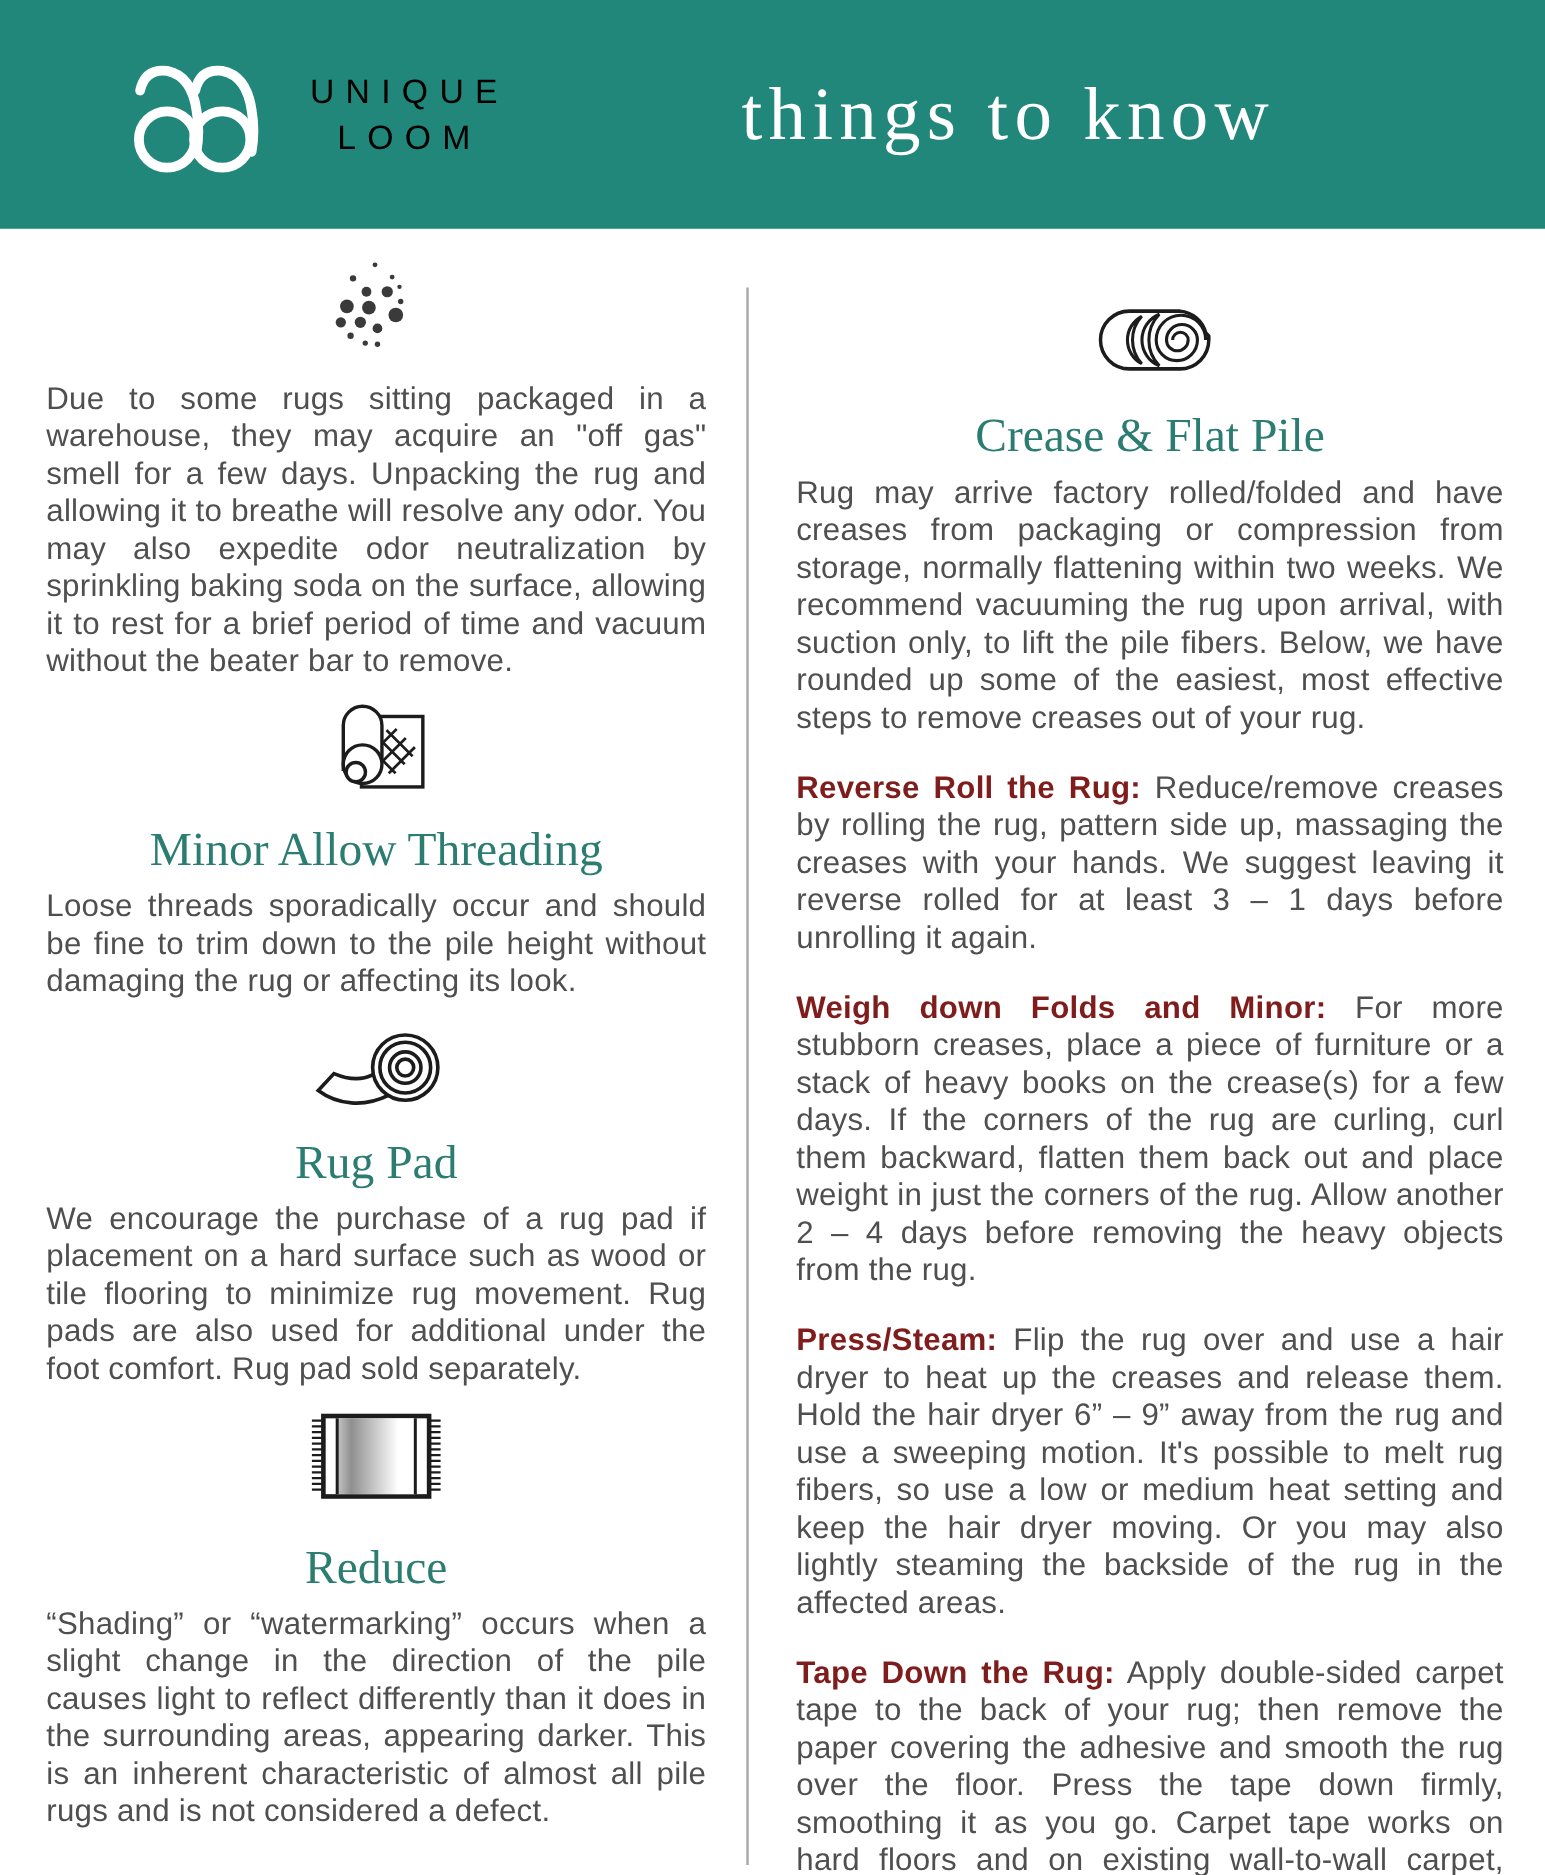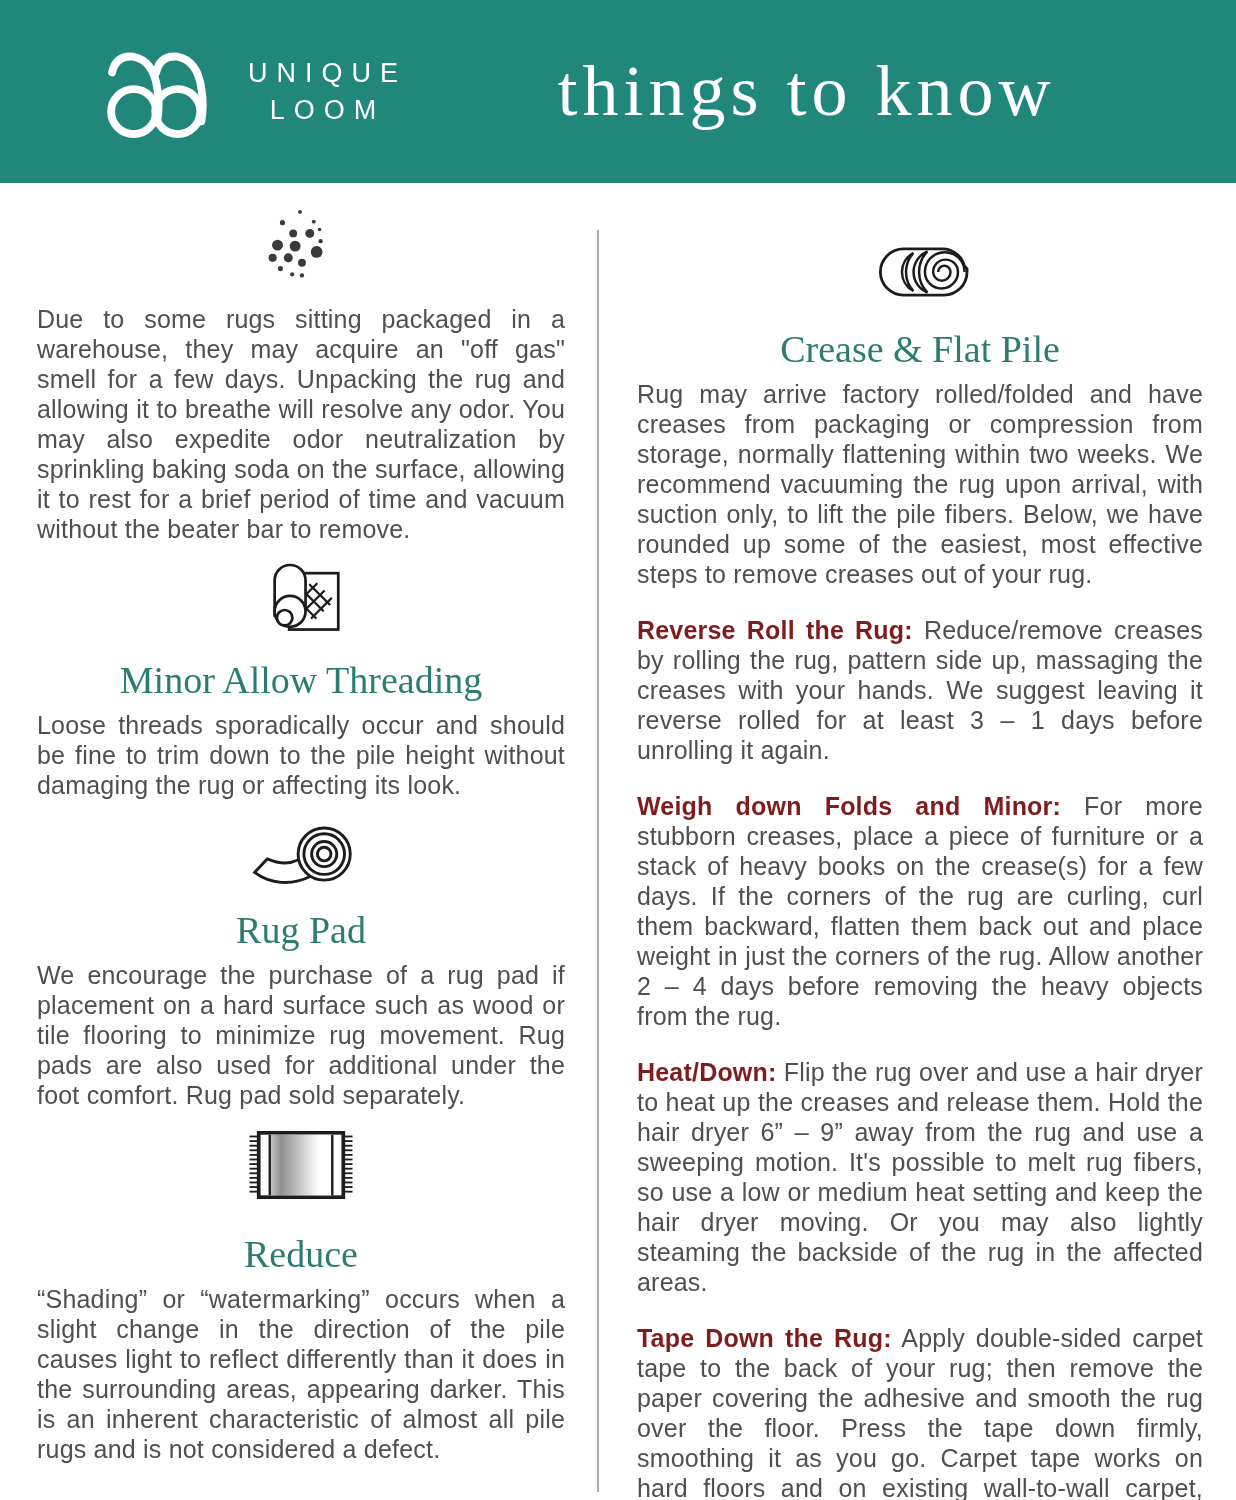--- a/index.html
+++ b/index.html
@@ -8,27 +8,27 @@
     font-family:"Liberation Sans", sans-serif;color:#4f4f4f;overflow:hidden;
   }
   
   .header{
     position:absolute;left:0;top:0;width:1236px;height:183px;
     background:#20877a;display:flex;align-items:center;
   }
   .logo-block{display:flex;align-items:center;margin-left:100px;}
   .logo-svg{width:132px;height:98px;display:block;}
   .brand{
-    color:#ffffff;margin-left:16px;text-align:center;
+    color:#000000;margin-left:16px;text-align:center;
     font-size:27px;letter-spacing:9px;line-height:37px;font-weight:400;
   }
   .header-title{
     flex:1;text-align:center;color:#ffffff;
     font-family:"Liberation Serif", serif;font-weight:400;
-    font-size:72px;letter-spacing:5px;margin-right:30px;white-space:nowrap;
+    font-size:60px;letter-spacing:5px;margin-right:30px;white-space:nowrap;
   }
   
   .divider{position:absolute;left:597px;top:230px;width:2px;height:1262px;background:#aaaaaa;}
   
   .col-left{position:absolute;left:37px;top:200px;width:528px;}
   .col-right{position:absolute;left:637px;top:215px;width:566px;}
   .icon-wrap{display:flex;justify-content:center;}
   .sec-heading{
     text-align:center;font-family:"Liberation Serif", serif;font-weight:400;
     font-size:38px;line-height:44px;color:#2b7d71;
@@ -219,21 +219,21 @@
     <strong>Reverse Roll the Rug:</strong>
     <span>Reduce/remove creases by rolling the rug, pattern side up, massaging the creases with your hands. We suggest leaving it reverse rolled for at least 3 – 1 days before unrolling it again.</span>
   </div>
 
   <div class="body-text tip">
     <strong>Weigh down Folds and Minor:</strong>
     <span>For more stubborn creases, place a piece of furniture or a stack of heavy books on the crease(s) for a few days. If the corners of the rug are curling, curl them backward, flatten them back out and place weight in just the corners of the rug. Allow another 2 – 4 days before removing the heavy objects from the rug.</span>
   </div>
 
   <div class="body-text tip">
-    <strong>Heat/Down:</strong>
+    <strong>Press/Steam:</strong>
     <span>Flip the rug over and use a hair dryer to heat up the creases and release them. Hold the hair dryer 6” – 9” away from the rug and use a sweeping motion. It's possible to melt rug fibers, so use a low or medium heat setting and keep the hair dryer moving. Or you may also lightly steaming the backside of the rug in the affected areas.</span>
   </div>
 
   <div class="body-text tip">
     <strong>Tape Down the Rug:</strong>
     <span>Apply double-sided carpet tape to the back of your rug; then remove the paper covering the adhesive and smooth the rug over the floor. Press the tape down firmly, smoothing it as you go. Carpet tape works on hard floors and on existing wall-to-wall carpet, holding your rug in place. If you have laminate flooring, purchase a less adhesive double-sided tape to prevent the laminate from buckling or otherwise being damaged.</span>
   </div>
 </div>
 
 </body></html>

